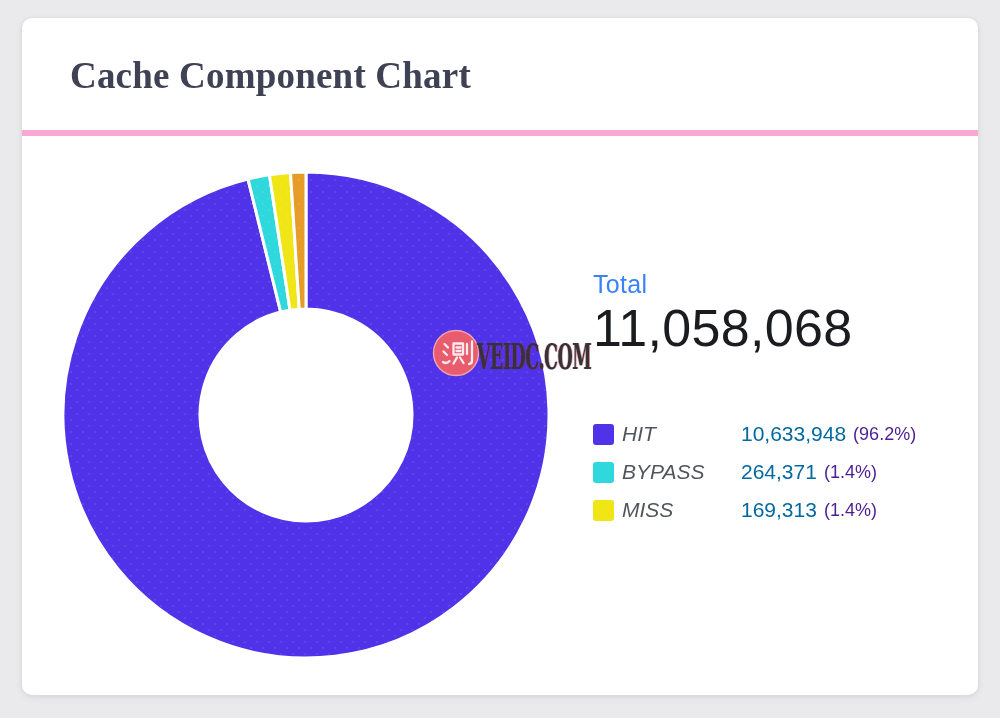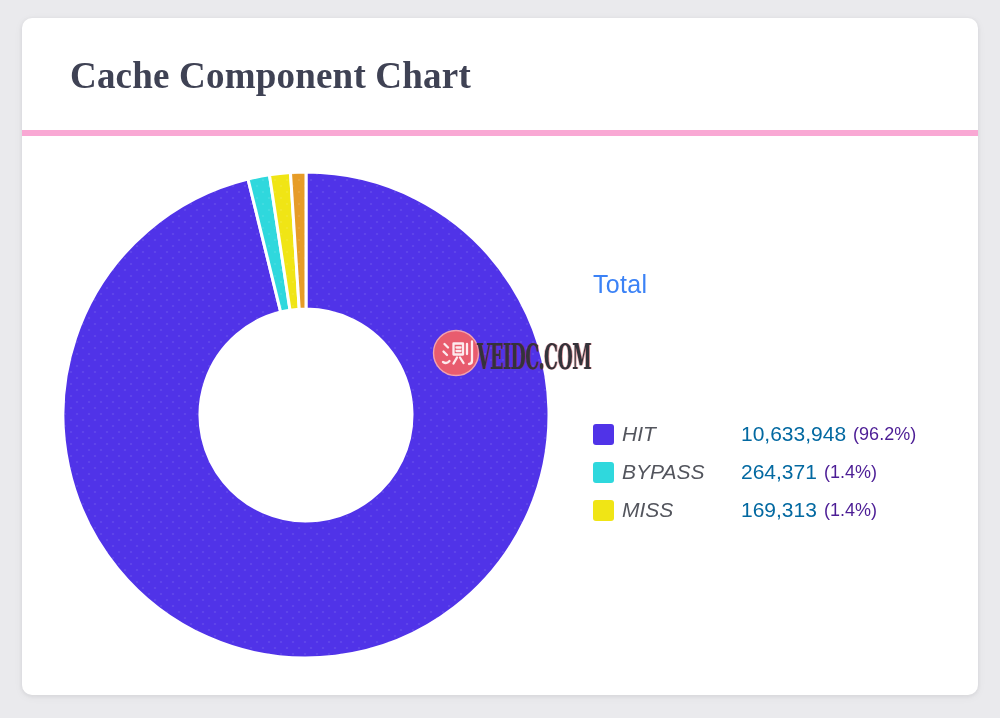--- a/index.html
+++ b/index.html
@@ -88,20 +88,21 @@
         <path d="M25 28.5 l-3.5 6"></path>
         <path d="M28 28.5 l3.5 5.5"></path>
         <path d="M35 15 v10"></path>
         <path d="M40 12.5 v19 q0 3.5 -3 3.5"></path>
       </g>
     </svg>
     <span class="watermark-text">VEIDC.COM</span>
   </div>
 
   <div class="total-label">Total</div>
+  <div class="total-value">11,058,068</div>
 
   <div class="legend" id="legend">
       <div class="legend-row">
         <span class="legend-swatch" style="background: rgb(80, 51, 232);"></span>
         <span class="legend-label">HIT</span>
         <span class="legend-value">10,633,948</span>
         <span class="legend-pct">(96.2%)</span>
       </div>
       <div class="legend-row">
         <span class="legend-swatch" style="background: rgb(47, 216, 221);"></span>

